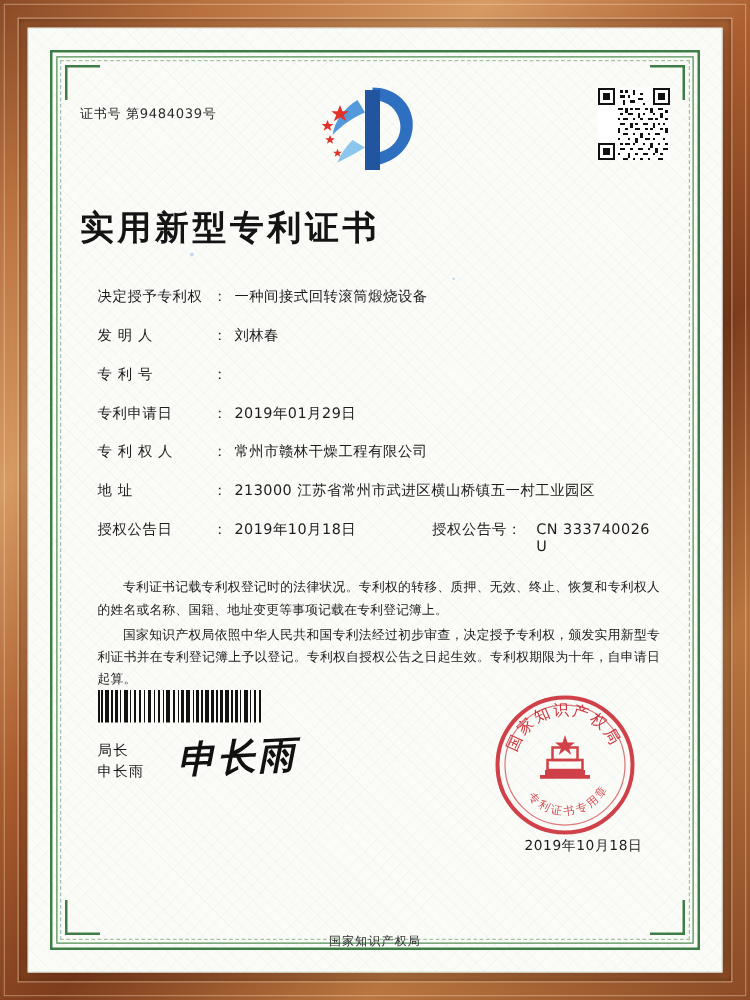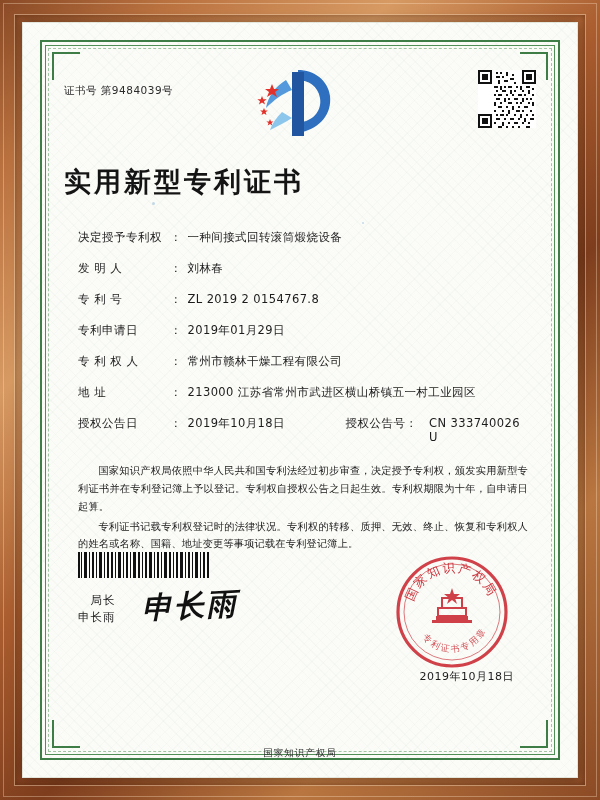--- a/index.html
+++ b/index.html
@@ -189,21 +189,20 @@
     text-indent: 2em;
     margin: 0 0 2px 0;
     letter-spacing: 0.2px;
   }
 
   
   #signature-area {
     position: absolute;
     left: 0; right: 0; bottom: 58px;
     height: 132px;
-    text-align: right;
   }
   #barcode {
     position: absolute;
     left: 14px; top: 4px;
     width: 132px; height: 26px;
   }
   #director-block {
     position: absolute;
     left: 14px; top: 44px;
     font-size: 11.5px;
@@ -408,21 +407,20 @@
           <span class="field-value">一种间接式回转滚筒煅烧设备</span>
         </div>
         <div class="field-row">
           <span class="field-label">发 明 人</span>
           <span class="field-colon">：</span>
           <span class="field-value">刘林春</span>
         </div>
         <div class="field-row">
           <span class="field-label">专 利 号</span>
           <span class="field-colon">：</span>
-          <span class="field-value">ZL 2019 2 0154767.8</span>
         </div>
         <div class="field-row">
           <span class="field-label">专利申请日</span>
           <span class="field-colon">：</span>
           <span class="field-value">2019年01月29日</span>
         </div>
         <div class="field-row">
           <span class="field-label">专 利 权 人</span>
           <span class="field-colon">：</span>
           <span class="field-value">常州市赣林干燥工程有限公司</span>
@@ -436,22 +434,22 @@
           <span class="field-label">授权公告日</span>
           <span class="field-colon">：</span>
           <span class="field-value">2019年10月18日</span>
           <span class="field-label2">授权公告号</span>
           <span class="field-colon">：</span>
           <span class="field-value2">CN 333740026 U</span>
         </div>
       </div>
 
       <div id="paragraphs">
+        <p class="para">专利证书记载专利权登记时的法律状况。专利权的转移、质押、无效、终止、恢复和专利权人的姓名或名称、国籍、地址变更等事项记载在专利登记簿上。</p>
         <p class="para">国家知识产权局依照中华人民共和国专利法经过初步审查，决定授予专利权，颁发实用新型专利证书并在专利登记簿上予以登记。专利权自授权公告之日起生效。专利权期限为十年，自申请日起算。</p>
-        <p class="para">专利证书记载专利权登记时的法律状况。专利权的转移、质押、无效、终止、恢复和专利权人的姓名或名称、国籍、地址变更等事项记载在专利登记簿上。</p>
       </div>
 
       <div id="signature-area">
         <svg id="barcode" viewBox="0 0 132 26" shape-rendering="crispEdges">
           <rect width="132" height="26" fill="#fbfcf8"></rect>
           <g fill="#111">
             <rect x="0" y="0" width="2" height="26"></rect>
               <rect x="3" y="0" width="1" height="26"></rect>
             <rect x="6" y="0" width="3" height="26"></rect>
               <rect x="11" y="0" width="1" height="26"></rect>

